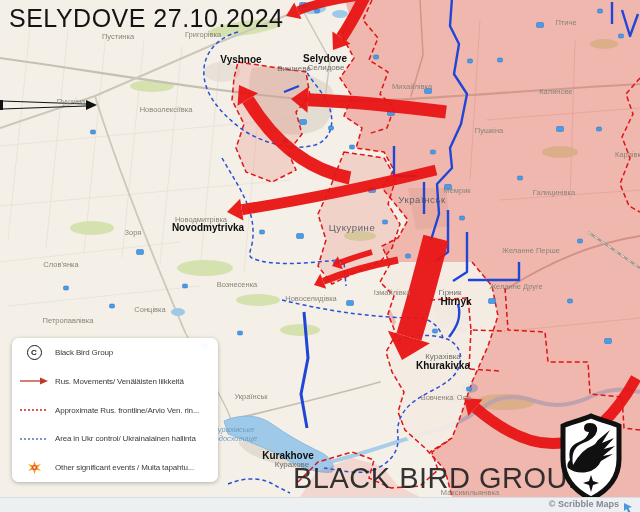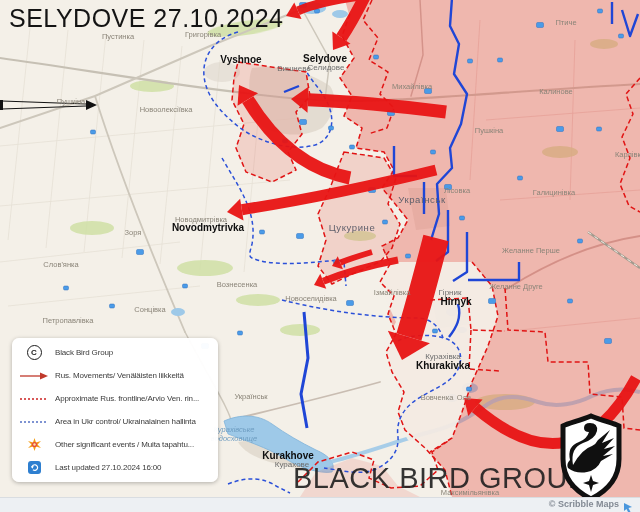--- a/index.html
+++ b/index.html
@@ -237,21 +237,21 @@
       <span class="map-label lab-ua" style="left: 326px; top: 68px;">Селидове</span>
       <span class="map-label lab-min" style="left: 412px; top: 87px;">Михайлівка</span>
       <span class="map-label lab-min" style="left: 566px; top: 23px;">Птиче</span>
       <span class="map-label lab-min" style="left: 556px; top: 92px;">Калинове</span>
       <span class="map-label lab-min" style="left: 71px; top: 102px;">Пушкіна</span>
       <span class="map-label lab-min" style="left: 166px; top: 110px;">Новоолексіївка</span>
       <span class="map-label lab-min" style="left: 489px; top: 131px;">Пушкіна</span>
       <span class="map-label lab-min" style="left: 630px; top: 155px;">Карлівка</span>
       <span class="map-label lab-min" style="left: 554px; top: 193px;">Галицинівка</span>
       <span class="map-label lab-mid" style="left: 422px; top: 200px;">Українськ</span>
-      <span class="map-label lab-min" style="left: 457px; top: 191px;">Лісовка</span>
+      <span class="map-label lab-min" style="left: 457px; top: 191px;">Мемрик</span>
       <span class="map-label lab-min" style="left: 133px; top: 233px;">Зоря</span>
       <span class="map-label lab-mid" style="left: 352px; top: 228px;">Цукурине</span>
       <span class="map-label lab-min" style="left: 201px; top: 220px;">Новодмитрівка</span>
       <span class="map-label lab-en" style="left: 208px; top: 228px;">Novodmytrivka</span>
       <span class="map-label lab-min" style="left: 531px; top: 251px;">Желанне Перше</span>
       <span class="map-label lab-min" style="left: 516px; top: 287px;">Желанне Друге</span>
       <span class="map-label lab-min" style="left: 237px; top: 285px;">Вознесенка</span>
       <span class="map-label lab-min" style="left: 311px; top: 299px;">Новоселидівка</span>
       <span class="map-label lab-min" style="left: 61px; top: 265px;">Слов'янка</span>
       <span class="map-label lab-min" style="left: 150px; top: 310px;">Сонцівка</span>
@@ -308,30 +308,20 @@
     <div class="lrow">
       <span class="licon">
         <svg width="13" height="13">
             <polygon points="6.5,0 8,4.5 13,3 9.5,6.5 13,10 8,8.5 6.5,13 5,8.5 0,10 3.5,6.5 0,3 5,4.5" fill="#f39c12"></polygon>
             <circle cx="6.5" cy="6.5" r="2.6" fill="#e74c3c"></circle>
             <circle cx="6.5" cy="6.5" r="1.2" fill="#f9e79f"></circle>
           </svg>
       </span>
       <span class="ltext">Other significant events / Muita tapahtu...</span>
     </div>
-    <div class="lrow">
-      <span class="licon">
-        <svg width="13" height="13">
-            <rect width="13" height="13" rx="3" fill="#2e7fd0"></rect>
-            <path d="M4,6.5 a2.8,2.8 0 1 1 1,2.2" stroke="#fff" stroke-width="1.2" fill="none"></path>
-            <polygon points="3,5.2 5.8,5.2 4.4,7.8" fill="#fff"></polygon>
-          </svg>
-      </span>
-      <span class="ltext">Last updated 27.10.2024 16:00</span>
-    </div>
   </div>
 
   <div class="logo">
     <svg width="70" height="90" viewBox="0 0 70 90">
       <path d="M35,3 C47,8 58,10 63,13 L63,46 C63,66 51,78 35,86 C19,78 7,66 7,46 L7,13 C12,10 23,8 35,3 Z" fill="#ffffff" stroke="#101010" stroke-width="5"></path>
       <g fill="#101010">
         <path d="M17,52 Q14,35 27,30 Q39,26 41,18 Q42,10 34,10 Q28,10 28,15 Q28,19 33,19 Q31,26 23,29 Q11,33 14,47 Q10,51 12,55 Q20,61 31,59 Q41,57 45,48 L57,41 L47,43 L59,33 L48,36 L58,25 L46,30 L54,17 L42,27 Q40,31 36,33 Q26,36 17,52 Z"></path>
         <path d="M35,62 L37,68 L43,70 L37,72 L35,79 L33,72 L27,70 L33,68 Z"></path>
       </g>
     </svg>

